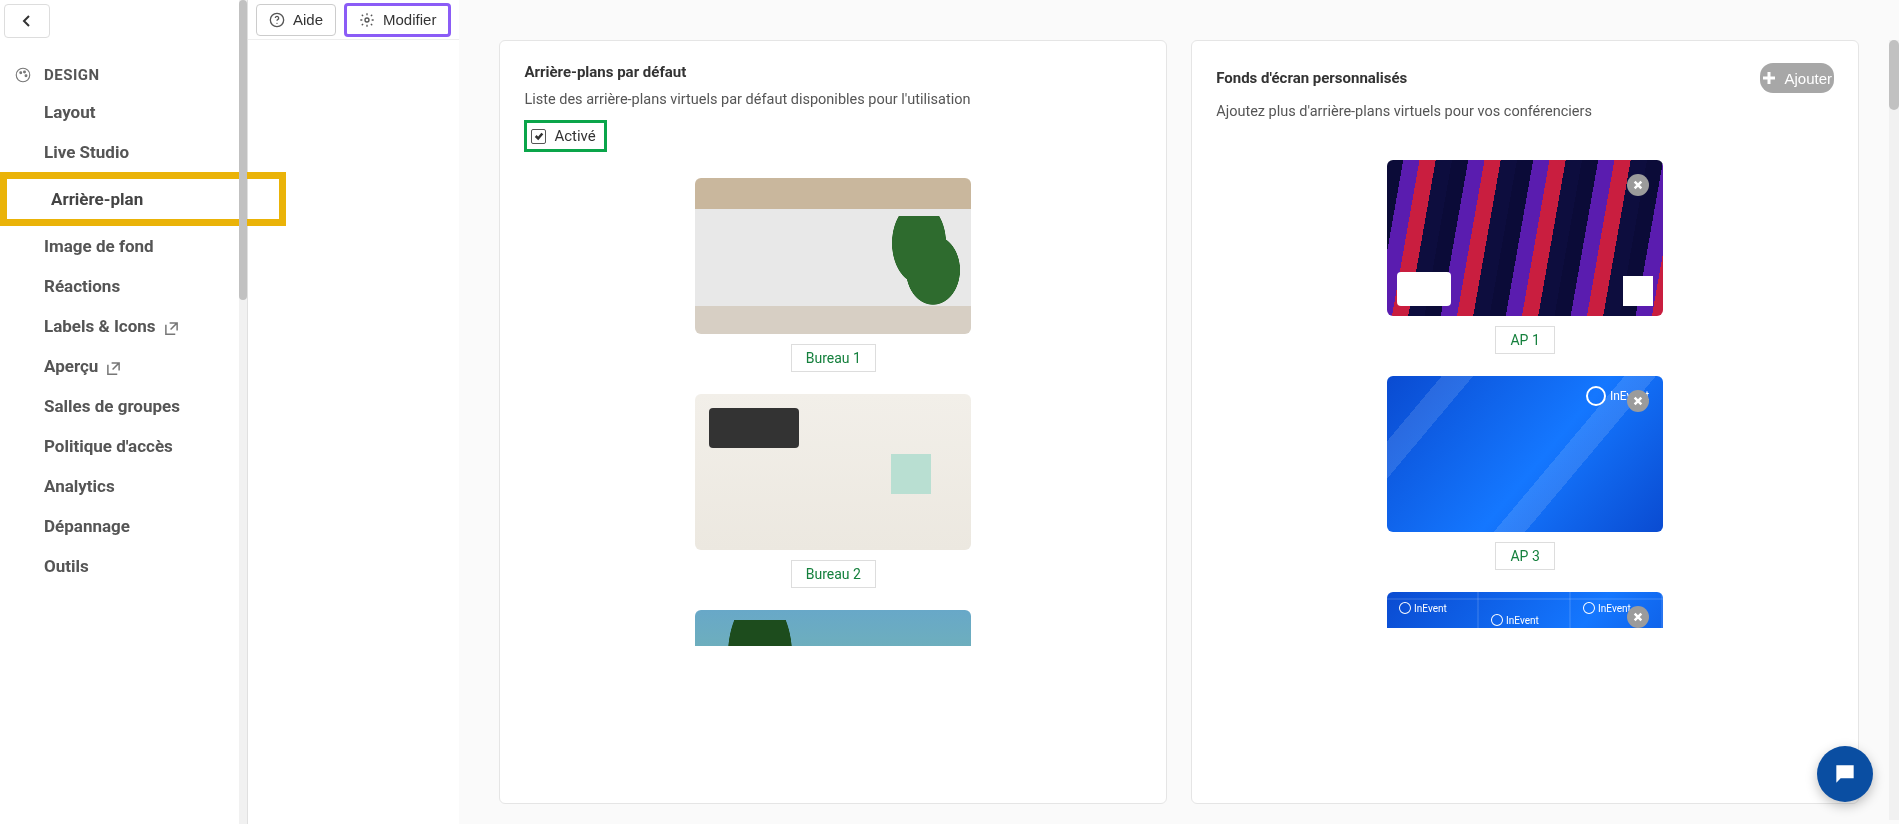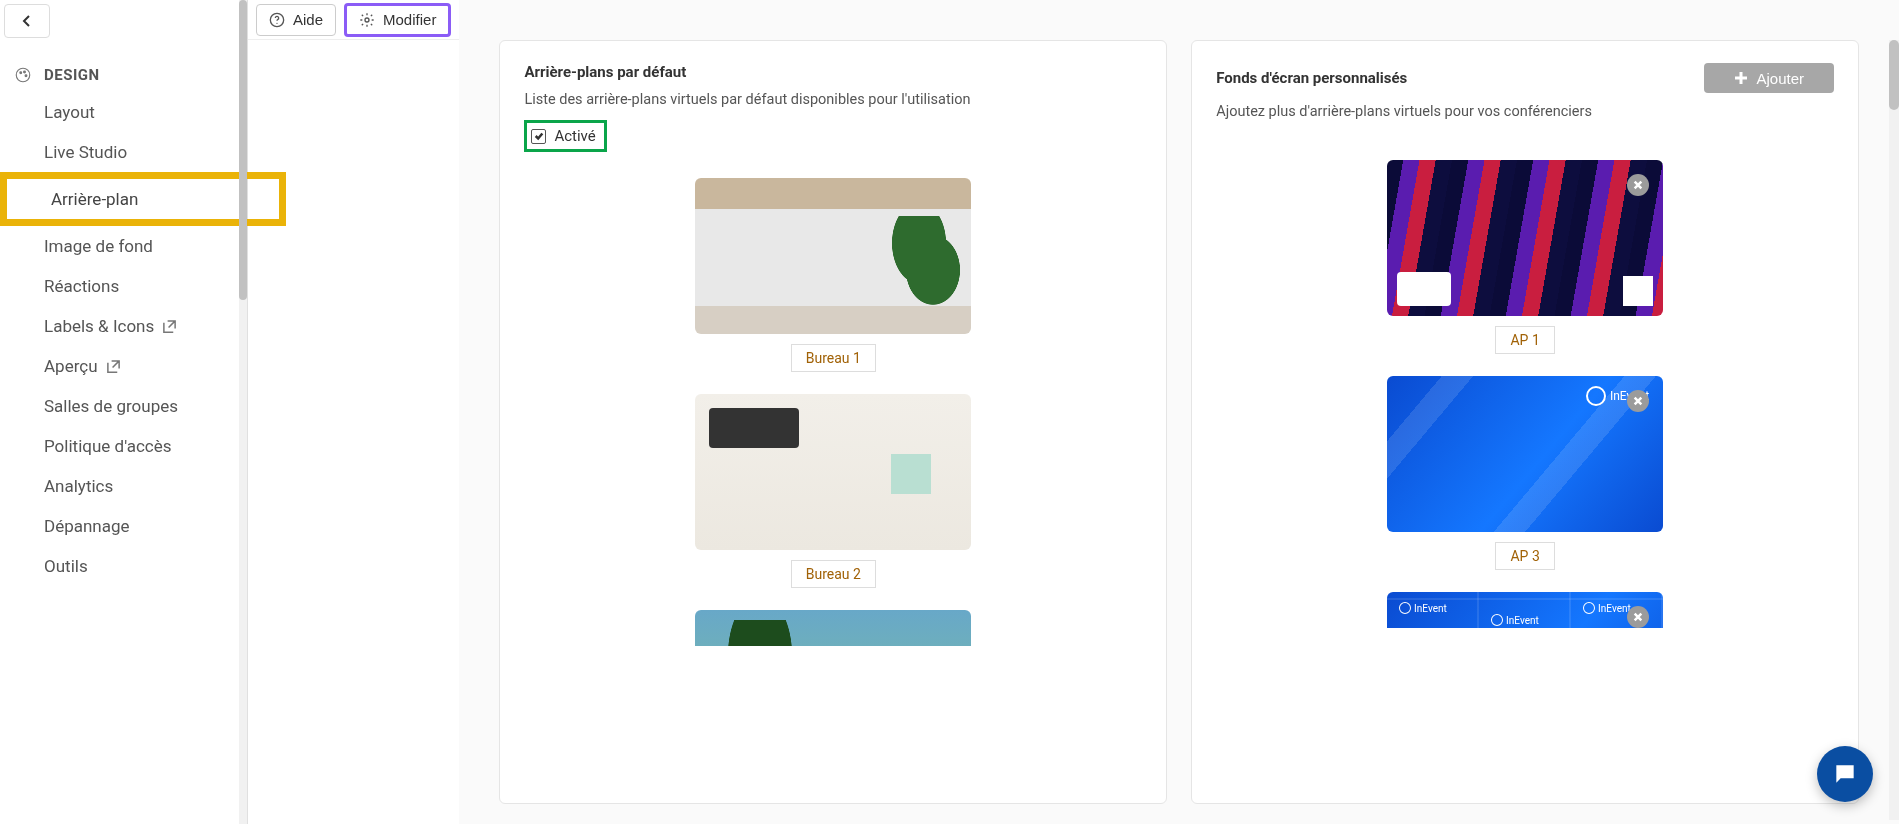--- a/index.html
+++ b/index.html
@@ -7,48 +7,48 @@
   .app { display: flex; width: 100%; height: 100%; }
   
   .sidebar-wrap { width: 248px; flex-shrink: 0; height: 100%; background: #fff; position: relative; border-right: 1px solid #e0e0e0; }
   .sidebar-scroll { width: 286px; height: 100%; overflow-y: auto; }
   .sidebar-scrollbar { position: absolute; right: 0; top: 0; width: 8px; height: 100%; background: #f1f1f1; }
   .sidebar-thumb { position: absolute; right: 0; top: 0; width: 8px; height: 300px; background: #c1c1c1; border-radius: 4px; }
   .back-btn { width: 46px; height: 34px; margin: 4px 0 0 4px; display: flex; align-items: center; justify-content: center; border: 1px solid #ddd; border-radius: 4px; background: #fff; cursor: pointer; }
   .back-btn svg { width: 12px; height: 14px; stroke: #333; stroke-width: 2; fill: none; }
   .section-header { display: flex; align-items: center; gap: 12px; padding: 28px 14px 8px 14px; color: #555; font-size: 15px; font-weight: 700; letter-spacing: .5px; }
   .section-header svg { width: 18px; height: 18px; stroke: #777; fill: none; stroke-width: 1.5; }
-  .nav-item { display: flex; align-items: center; gap: 8px; padding: 10px 14px 10px 44px; font-size: 17px; color: #555; cursor: pointer; }
+  .nav-item { display: flex; align-items: flex-end; gap: 8px; padding: 10px 14px 10px 44px; font-size: 17px; color: #555; cursor: pointer; font-weight: bold; }
   .nav-item.active { border: 7px solid #eab308; color: #444; }
   .ext-icon { width: 15px; height: 15px; stroke: #777; fill: none; stroke-width: 1.6; }
 
   
   .main { flex: 1; display: flex; flex-direction: row; height: 100%; min-width: 0; }
   .topbar { height: 40px; display: flex; align-items: center; justify-content: flex-end; gap: 8px; padding: 4px 8px; border-bottom: 1px solid #eee; background: #fff; }
   .btn { display: inline-flex; align-items: center; gap: 8px; height: 32px; padding: 0 12px; border: 1px solid #ccc; border-radius: 4px; background: #fff; font-size: 15px; color: #333; cursor: pointer; }
   .btn svg { width: 16px; height: 16px; stroke: #555; fill: none; stroke-width: 2; }
   .btn.highlight { border: 3px solid #8b5cf6; height: 34px; }
 
   
   .content { flex: 1; overflow: auto; background: #fafafa; padding: 40px 40px 20px 40px; display: flex; gap: 24px; }
   .panel { background: #fff; border: 1px solid #e5e5e5; border-radius: 6px; flex: 1; padding: 22px 24px 10px 24px; display: flex; flex-direction: column; min-width: 0; }
   .panel-h { display: flex; align-items: center; justify-content: space-between; }
   .panel-title { font-size: 15px; font-weight: 700; color: #333; }
   .panel-desc { font-size: 14.5px; color: #555; margin-top: 10px; }
-  .add-btn { display: inline-flex; align-items: center; gap: 8px; height: 30px; padding: 0 30px; border-radius: 4px; background: #a7a7a7; color: #fff; font-size: 15px; border: none; cursor: pointer; }
+  .add-btn { display: inline-flex; align-items: center; gap: 8px; height: 30px; padding: 0 2px; border-radius: 13px; background: #a7a7a7; color: #fff; font-size: 15px; border: none; cursor: pointer; }
   .add-btn svg { width: 14px; height: 14px; stroke: #fff; stroke-width: 3; }
   .checkbox-row { display: inline-flex; align-items: center; gap: 8px; margin-top: 12px; padding: 4px 8px 4px 4px; border: 3px solid #0aa54a; width: fit-content; }
   .cb { width: 15px; height: 15px; border: 1.5px solid #555; border-radius: 2px; display: inline-flex; align-items: center; justify-content: center; }
   .cb svg { width: 10px; height: 10px; stroke: #333; stroke-width: 3; fill: none; }
   .checkbox-row span { font-size: 15px; color: #333; }
 
   .thumbs { display: flex; flex-direction: column; align-items: center; gap: 22px; margin-top: 26px; overflow: hidden; }
   .thumb { display: flex; flex-direction: column; align-items: center; gap: 10px; position: relative; }
   .thumb-img { width: 276px; height: 156px; border-radius: 6px; background: #ddd; position: relative; overflow: hidden; }
-  .thumb-label { display: inline-block; padding: 5px 14px; border: 1px solid #ddd; border-radius: 0; font-size: 14px; color: #a16207; background: #fff; }
+  .thumb-label { display: inline-block; padding: 5px 14px; border: 1px solid #ddd; border-radius: 0; font-size: 14px; color: #15803d; background: #fff; }
   .close-badge { position: absolute; top: 14px; right: 14px; width: 22px; height: 22px; border-radius: 50%; background: #9b9b9b; display: flex; align-items: center; justify-content: center; cursor: pointer; }
   .close-badge svg { width: 10px; height: 10px; stroke: #fff; stroke-width: 3; fill: none; }
 
   
   .bg-office1 { background: linear-gradient(0deg,#d7cfc4 18%,#e8e8e8 18% 80%,#c9b79d 80%); }
   .bg-office1::after { content:""; position:absolute; right:10px; bottom:18%; width:70px; height:90px; background: radial-gradient(ellipse at 40% 30%, #2e6b2e 45%, transparent 46%), radial-gradient(ellipse at 60% 60%, #2e6b2e 45%, transparent 46%); }
   .bg-office2 { background: linear-gradient(#f2efe9 0%,#ece8e0 100%); }
   .bg-office2::before { content:""; position:absolute; left:14px; top:14px; width:90px; height:40px; background:#333; border-radius:4px; }
   .bg-office2::after { content:""; position:absolute; right:40px; top:60px; width:40px; height:40px; background:#b9dfd2; }
   .bg-palm { background: linear-gradient(#68a8c8 0%, #7fc39a 100%); }

